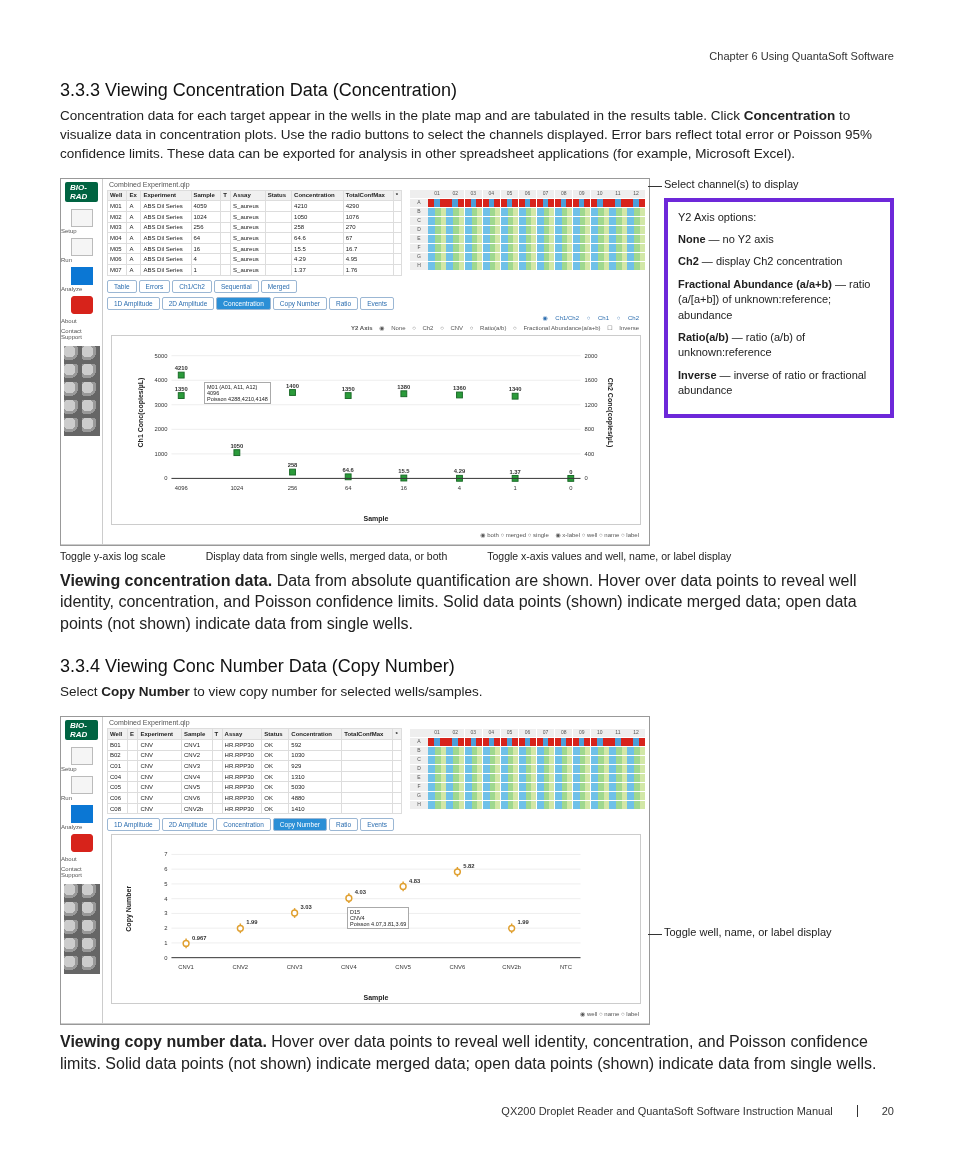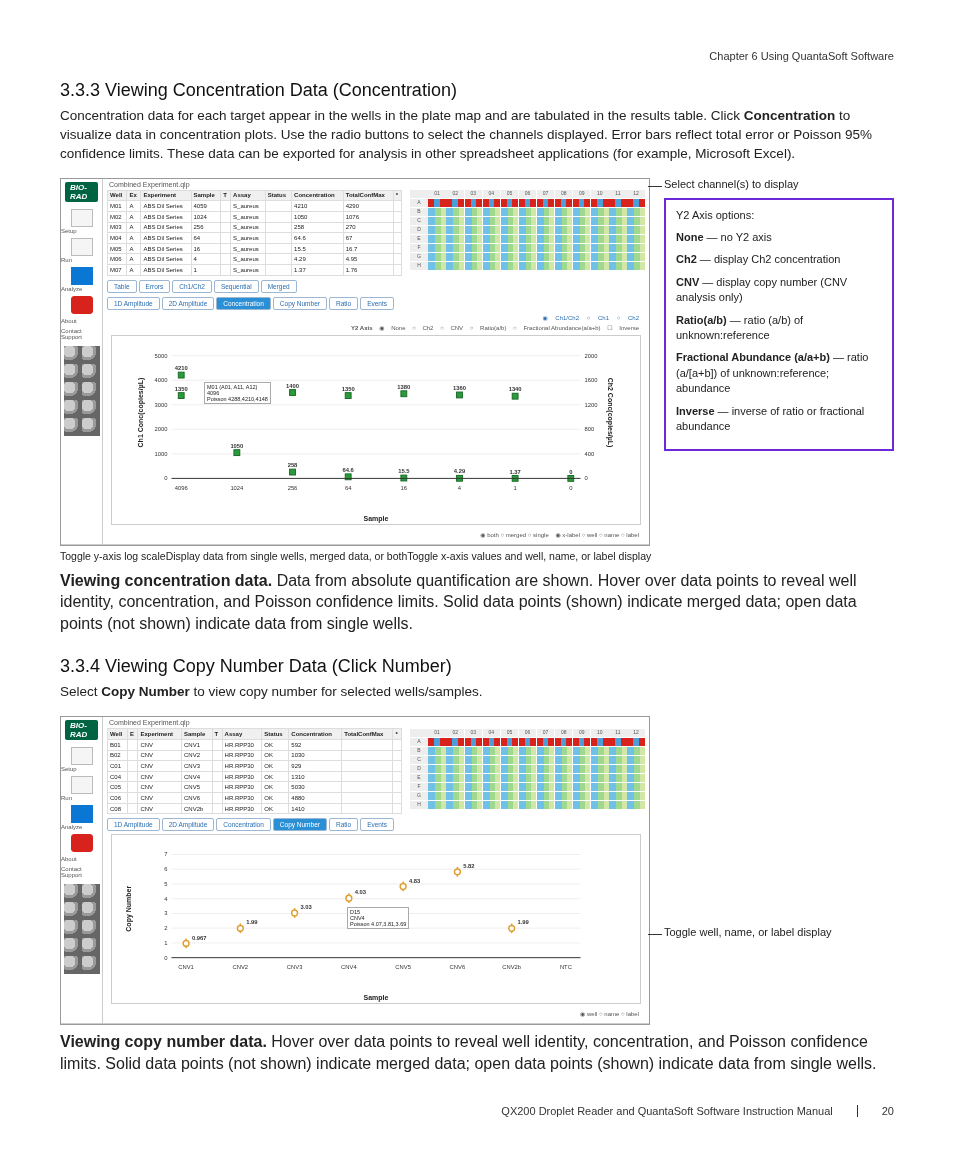--- a/index.html
+++ b/index.html
@@ -79,23 +79,23 @@
   .data-pt { fill: #2a9b3a; stroke: #1a6a28; }
   .data-label { font-size: 6px; fill: #333; font-weight: bold; }
   .tooltip-box { position: absolute; font-size: 5.5px; border: 1px solid #aaa; background: #fff; padding: 1px 2px; }
   .figure-footer { font-size: 6px; color: #555; padding: 2px 6px; text-align: right; }
 
   .annot-right { flex: 1; font-size: 11px; }
   .annot-line { margin-bottom: 8px; position: relative; }
   .annot-line::before {
     content: ""; position: absolute; left: -16px; right: 100%; top: 8px; border-top: 1px solid #333; width: 14px;
   }
-  .annot-box { border: 2px solid #6d28d9; padding: 8px 10px; font-size: 11px; line-height: 1.35; }
+  .annot-box { border: 4px solid #6d28d9; padding: 8px 10px; font-size: 11px; line-height: 1.35; }
   .annot-box p { margin-bottom: 7px; font-size: 11px; }
-  .callouts-row { display: flex; font-size: 10.5px; margin: 4px 0 8px 0; }
+  .callouts-row { display: flex; gap: 40px; font-size: 10.5px; margin: 4px 0 8px 0; }
   .caption { font-size: 16px; line-height: 1.35; margin: 6px 0 22px 0; }
   .caption .bold { font-weight: bold; }
   .page-footer { display: flex; justify-content: flex-end; gap: 24px; font-size: 11px; margin-top: 30px; color: #333; align-items: center; }
   .page-footer .divider { border-left: 1px solid #333; height: 12px; }
 </style>
 </head>
 <body>
 
 <div class="chapter-header">Chapter 6 Using QuantaSoft Software</div>
 
@@ -462,39 +462,38 @@
       </div>
     </div>
   </div>
 
   <div class="annot-right">
     <div class="annot-line">Select channel(s) to display</div>
     <div class="annot-box" id="y2box">
         <p>Y2 Axis options:</p>
         <p><span class="bold">None</span> — no Y2 axis</p>
         <p><span class="bold">Ch2</span> — display Ch2 concentration</p>
-        <p><span class="bold">CNV</span> — display copy number (CNV analysis only)</p>
+        <p><span class="bold">Fractional Abundance (a/a+b)</span> — ratio (a/[a+b]) of unknown:reference; abundance</p>
         <p><span class="bold">Ratio(a/b)</span> — ratio (a/b) of unknown:reference</p>
-        <p><span class="bold">Fractional Abundance (a/a+b)</span> — ratio (a/[a+b]) of unknown:reference; abundance</p>
         <p><span class="bold">Inverse</span> — inverse of ratio or fractional abundance</p>
       </div>
   </div>
 </div>
 
 <div class="callouts-row">
   <div>Toggle y-axis log scale</div>
   <div>Display data from single wells, merged data, or both</div>
   <div>Toggle x-axis values and well, name, or label display</div>
 </div>
 
 <p class="caption">
   <span class="bold">Viewing concentration data.</span><span> Data from absolute quantification are shown. Hover over data points to reveal well identity, concentration, and Poisson confidence limits. Solid data points (shown) indicate merged data; open data points (not shown) indicate data from single wells.</span>
 </p>
 
-<h2>3.3.4 Viewing Copy Number Data (Click Number)</h2>
+<h2>3.3.4 Viewing Conc Number Data (Copy Number)</h2>
 <p class="para-block">
   <span>Select </span><span class="bold">Copy Number</span><span> to view copy number for selected wells/samples.</span>
 </p>
 
 <div class="figure-wrap">
   <div class="screenshot screenshot2">
     <div class="app-top">
       <div class="sidebar">
         <div class="biorad-logo">BIO-RAD</div>
         <div class="sidebar-item"><div class="sidebar-icon"></div><span>Setup</span></div>

